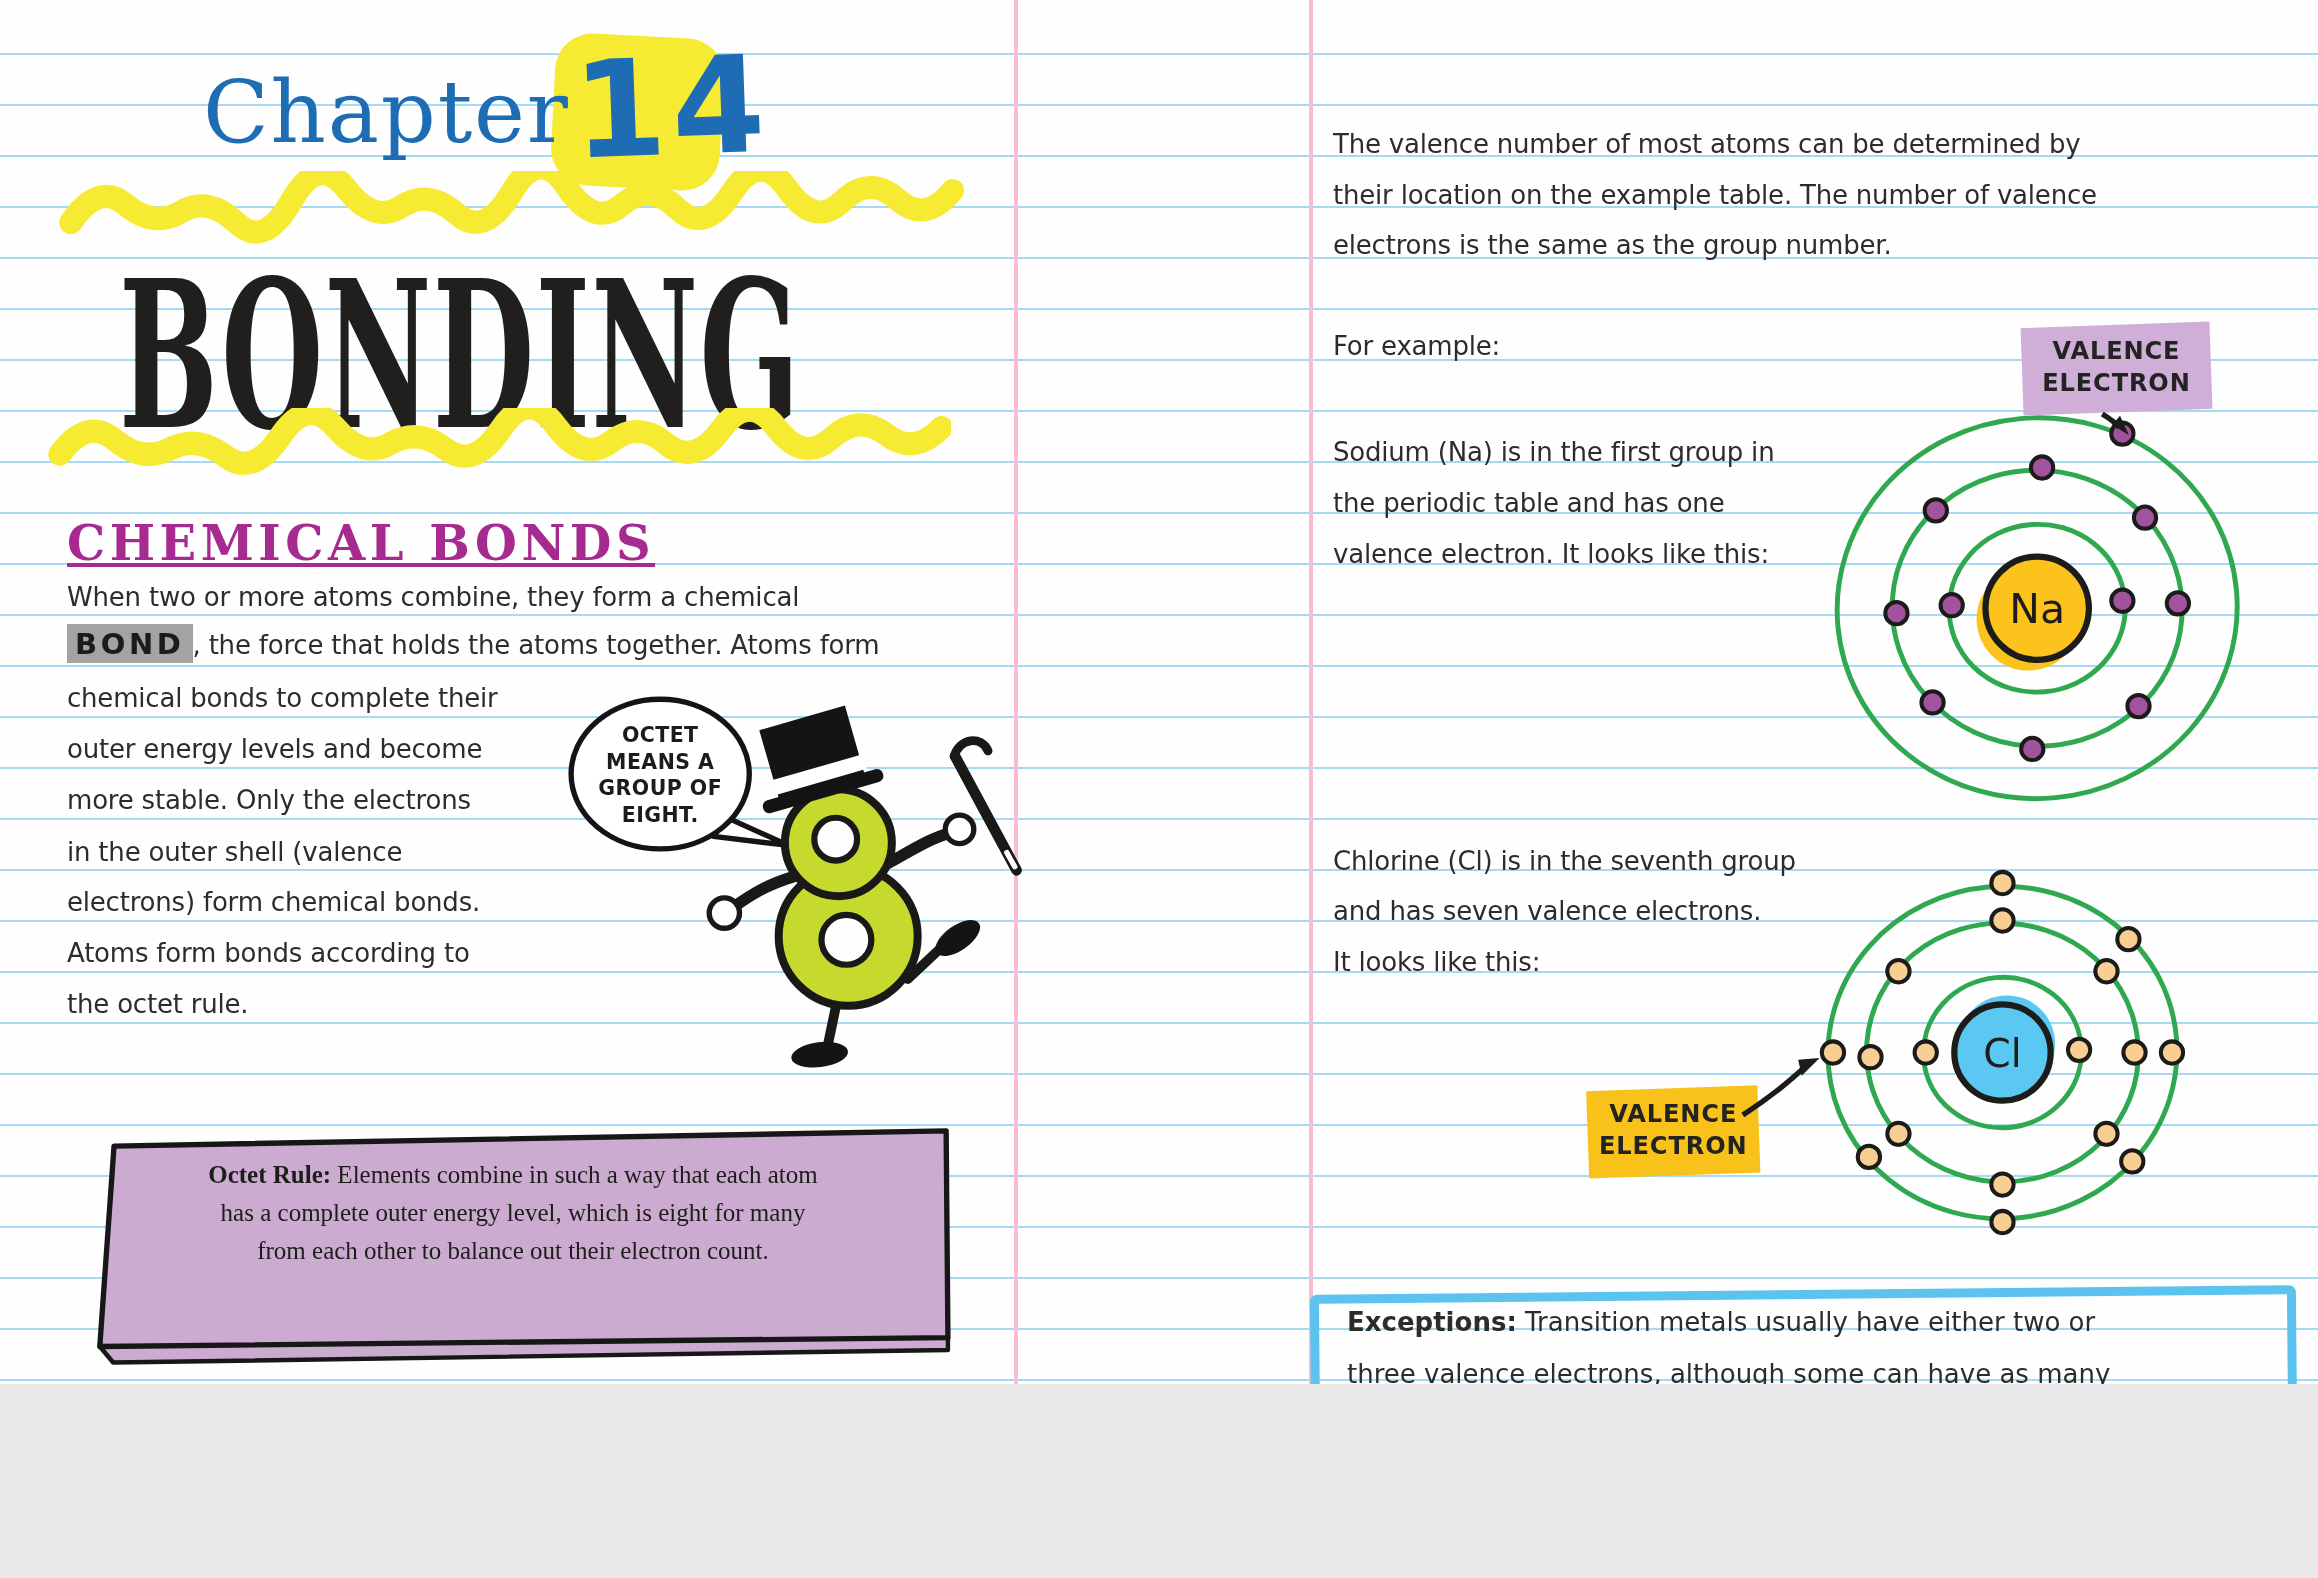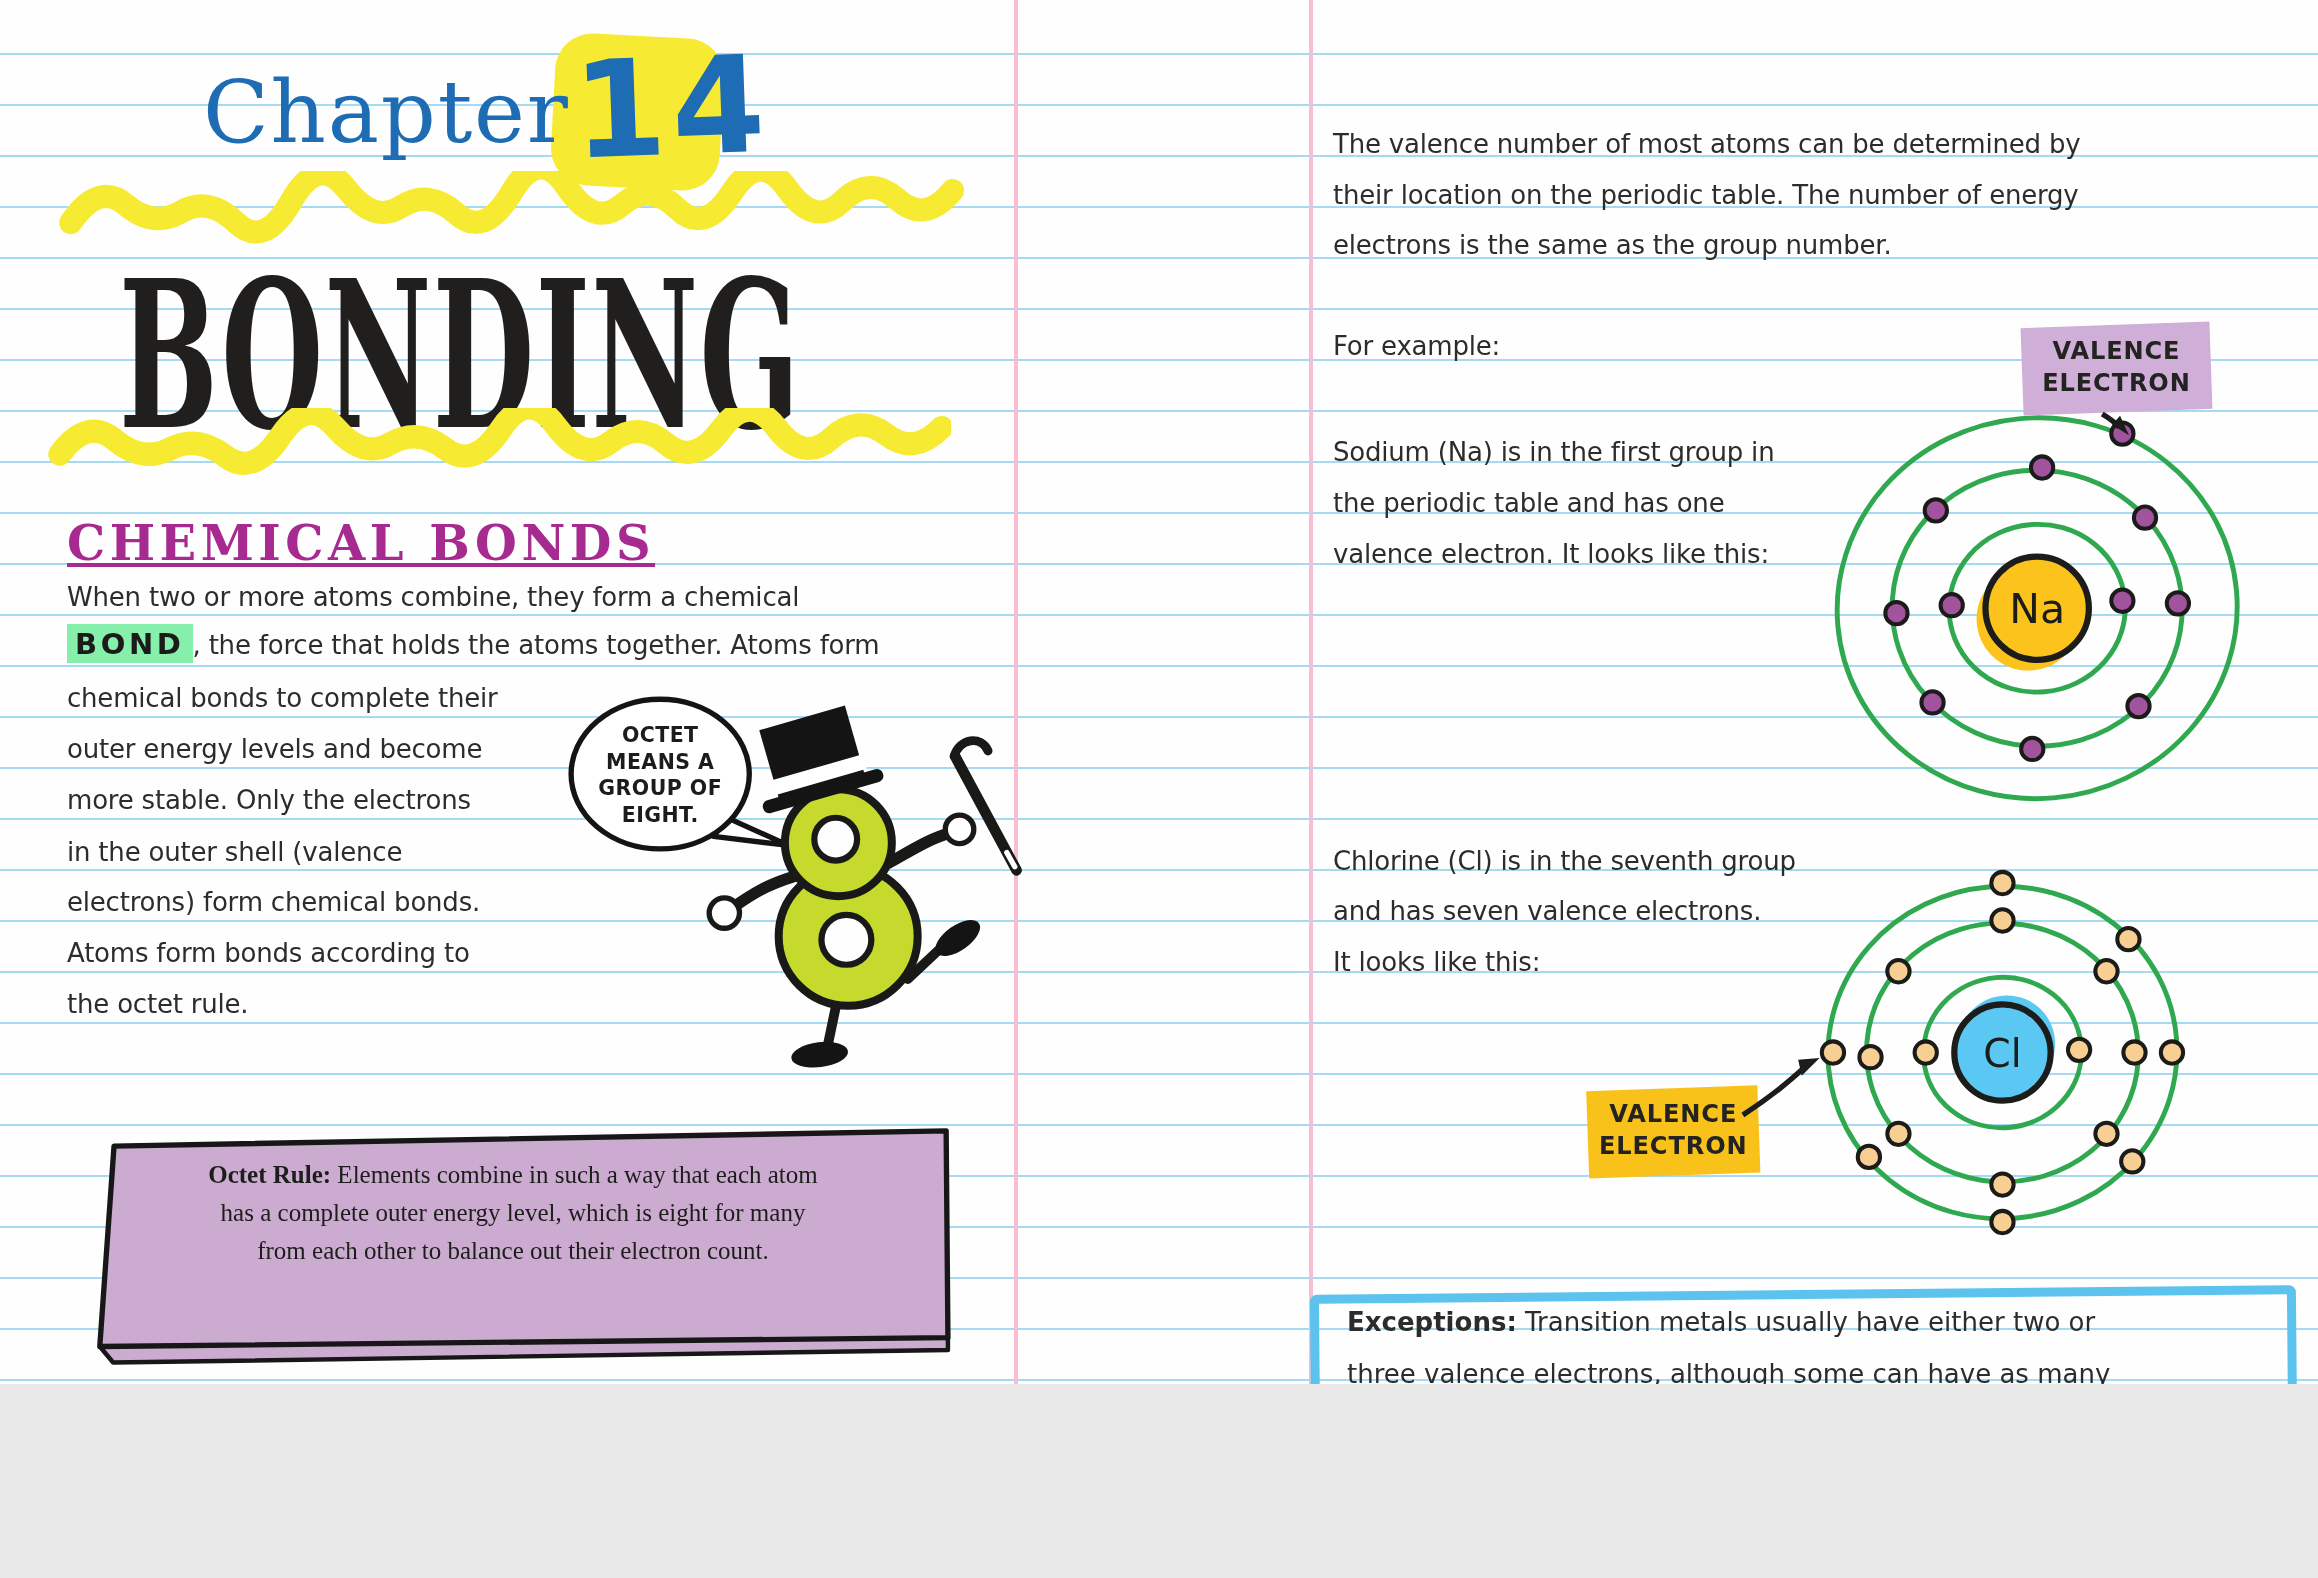--- a/index.html
+++ b/index.html
@@ -12,21 +12,21 @@
   .pinkline{position:absolute;top:0;bottom:0;width:3.6px;background:#f6bdd3;}
   
   .chapter-word{left:203px;top:62px;font:400 86px "DejaVu Serif",serif;color:#1d6cb4;letter-spacing:1.8px;}
   .chapter-blob{left:553px;top:36px;width:169px;height:152px;background:#f7ea33;border-radius:37px;transform:rotate(3deg);}
   .chapter-num{left:573px;top:30px;font:800 134px "DejaVu Sans",sans-serif;color:#1d6cb4;transform:rotate(-2deg);letter-spacing:5.4px;}
   .big-title{left:119px;top:234px;font:700 183px "DejaVu Serif",serif;color:#201f1d;letter-spacing:1.8px;
              transform:scale(0.64,1.12);transform-origin:left top;white-space:nowrap;}
   .section-head{left:67px;top:515px;font:700 48px "DejaVu Serif",serif;color:#a62a8f;letter-spacing:4.5px;white-space:nowrap;text-decoration:underline;}
   .bodyline{position:absolute;white-space:nowrap;font:26px/1.25 "DejaVu Sans",sans-serif;color:#2c2c2a;letter-spacing:-0.2px;}
   .bond-row{display:flex;align-items:baseline;}
-  .bond-hl{font:800 29px "DejaVu Sans",sans-serif;background:#86efac;color:#1b1b19;padding:2.7px 8px;letter-spacing:3.6px;}
+  .bond-hl{font:800 29px "DejaVu Sans",sans-serif;background:#a3a3a3;color:#1b1b19;padding:2.7px 8px;letter-spacing:3.6px;}
   .octet-text{position:absolute;left:134px;top:1156px;width:758px;text-align:center;
               font:25px/38px "Liberation Serif",serif;color:#1d1d1b;}
   .octet-text b{font-weight:700;}
   .pgblob{background:#bfd732;}
   .pgnum{font:800 36px "DejaVu Sans",sans-serif;color:#252521;letter-spacing:1.8px;}
   
   .exc-box{left:1311px;top:1290px;width:968px;height:223px;border:9px solid #5bc3ee;border-radius:7.1px;
            transform:rotate(-0.55deg);}
   .exc-line{font:26px/1.2 "DejaVu Sans",sans-serif;color:#2c2c2a;white-space:nowrap;}
   .exc-line b,.bold-start{font-weight:700;}
@@ -114,21 +114,21 @@
   <div class="octet-text">
     <div><b>Octet Rule:</b><span> Elements combine in such a way that each atom</span></div>
     <div>has a complete outer energy level, which is eight for many</div>
     <div>from each other to balance out their electron count.</div>
   </div>
 
   <div class="abs pgblob" style="left:-16px;top:1496px;width:225px;height:77px;border-radius:0 37px 37px 0;transform:rotate(-1deg)"></div>
   <div class="abs pgnum" style="left:86px;top:1511px">180</div>
 
   <div class="bodyline" style="left:1333px;top:128px">The valence number of most atoms can be determined by</div>
-  <div class="bodyline" style="left:1333px;top:179px">their location on the periodic table. The number of energy</div>
+  <div class="bodyline" style="left:1333px;top:179px">their location on the example table. The number of valence</div>
   <div class="bodyline" style="left:1333px;top:229px">electrons is the same as the group number.</div>
   <div class="bodyline" style="left:1333px;top:330px">For example:</div>
 
   <div class="bodyline" style="left:1333px;top:436px">Sodium (Na) is in the first group in</div>
   <div class="bodyline" style="left:1333px;top:487px">the periodic table and has one</div>
   <div class="bodyline" style="left:1333px;top:538px">valence electron. It looks like this:</div>
 
   <div class="bodyline" style="left:1333px;top:845px">Chlorine (Cl) is in the seventh group</div>
   <div class="bodyline" style="left:1333px;top:895px">and has seven valence electrons.</div>
   <div class="bodyline" style="left:1333px;top:946px">It looks like this:</div>

